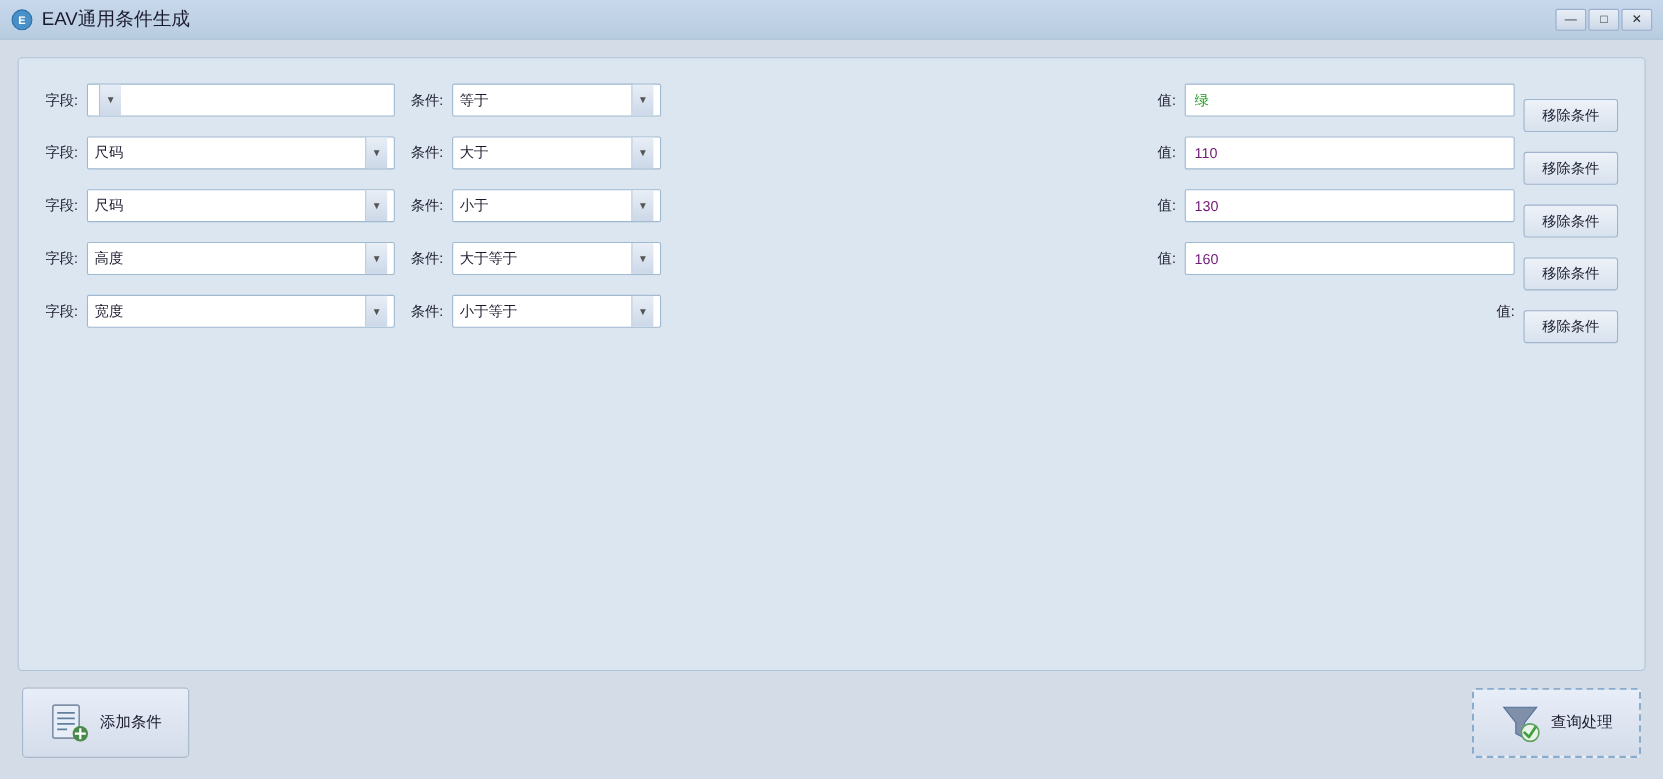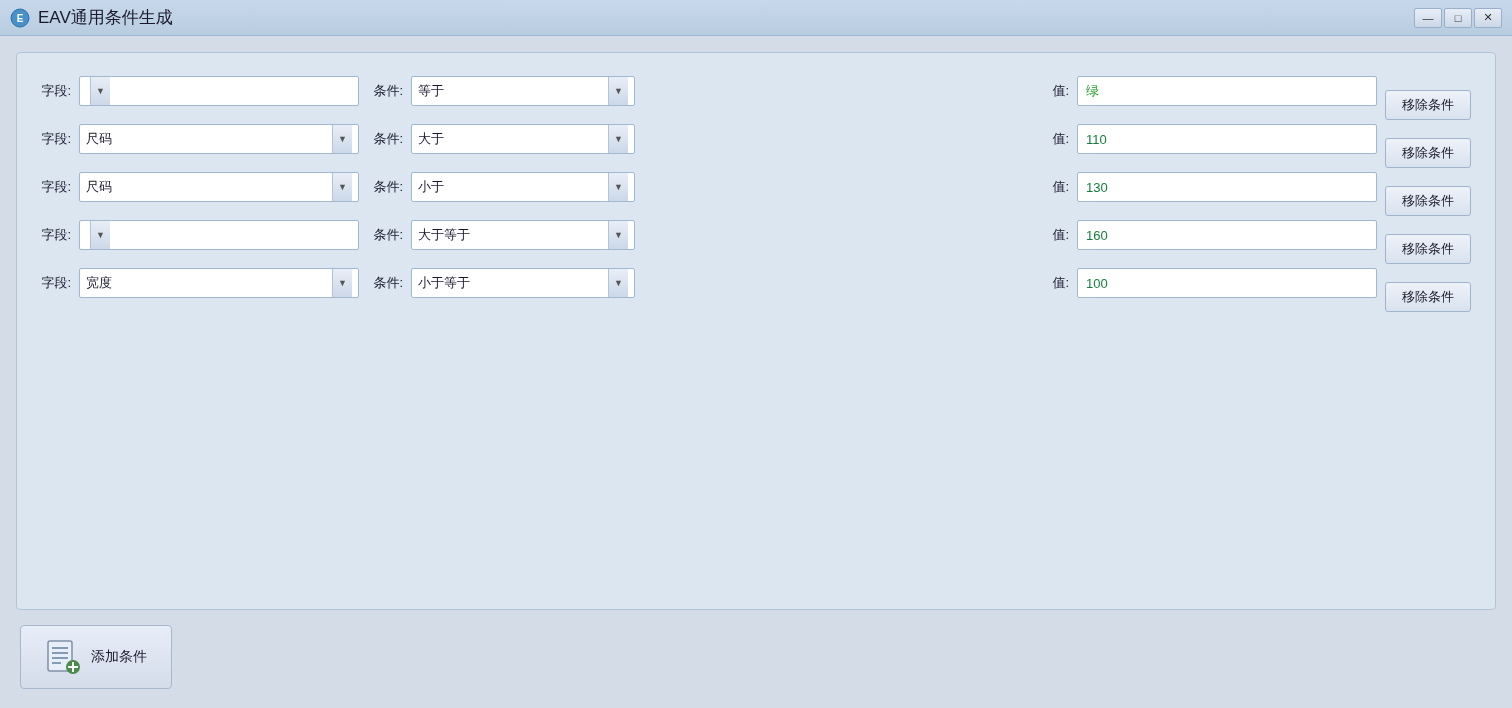--- a/index.html
+++ b/index.html
@@ -107,21 +107,21 @@
       padding: 0 6px;
       cursor: pointer;
       position: relative;
     }
 
     .field-select {
       width: 280px;
     }
 
     .condition-select {
-      width: 224px;
+      width: 190px;
       justify-content: center;
     }
 
     .select-text {
       flex: 1;
       font-size: 13px;
       color: #1a1a2e;
     }
 
     .select-arrow {
@@ -138,21 +138,21 @@
     }
 
     .value-input {
       width: 300px;
       height: 30px;
       border: 1px solid #a0b8d0;
       background: white;
       border-radius: 2px;
       padding: 0 8px;
       font-size: 13px;
-      color: #15803d;
+      color: #701a75;
       font-family: inherit;
     }
 
     .remove-btn {
       height: 30px;
       padding: 0 16px;
       background: linear-gradient(to bottom, #eef2f8, #d8e2ee);
       border: 1px solid #a0b4cc;
       border-radius: 3px;
       cursor: pointer;
@@ -285,20 +285,21 @@
       <div class="select-arrow">▼</div>
     </div>
     <span class="spacer"></span>
     <span class="label" style="width:24px;">值:</span>
     <input class="value-input" value="130" type="text" style="">
     <button class="remove-btn">移除条件</button>
   </div>
         <div class="condition-row">
     <span class="label">字段:</span>
     <div class="field-select">
+      <span class="select-text">高度</span>
       <div class="select-arrow">▼</div>
     </div>
     <span class="label" style="width:36px;">条件:</span>
     <div class="condition-select">
       <span class="select-text">大于等于</span>
       <div class="select-arrow">▼</div>
     </div>
     <span class="spacer"></span>
     <span class="label" style="width:24px;">值:</span>
     <input class="value-input" value="160" type="text" style="">
@@ -310,21 +311,20 @@
       <span class="select-text">宽度</span>
       <div class="select-arrow">▼</div>
     </div>
     <span class="label" style="width:36px;">条件:</span>
     <div class="condition-select">
       <span class="select-text">小于等于</span>
       <div class="select-arrow">▼</div>
     </div>
     <span class="spacer"></span>
     <span class="label" style="width:24px;">值:</span>
-    <input class="value-input" value="100" type="text" style="">
     <button class="remove-btn">移除条件</button>
   </div>
       </div>
 
     <div class="bottom-bar">
       <button class="add-condition-btn">
         <svg class="add-icon-svg" viewBox="0 0 36 36">
 
           <rect x="3" y="2" width="24" height="30" rx="2" fill="#e8eef8" stroke="#8090a8" stroke-width="1.5"></rect>
           <line x1="7" y1="9" x2="23" y2="9" stroke="#6080a0" stroke-width="1.5"></line>
@@ -332,15 +332,25 @@
           <line x1="7" y1="19" x2="23" y2="19" stroke="#6080a0" stroke-width="1.5"></line>
           <line x1="7" y1="24" x2="16" y2="24" stroke="#6080a0" stroke-width="1.5"></line>
 
           <circle cx="28" cy="28" r="7" fill="#4a8a4a"></circle>
           <line x1="28" y1="23" x2="28" y2="33" stroke="white" stroke-width="2"></line>
           <line x1="23" y1="28" x2="33" y2="28" stroke="white" stroke-width="2"></line>
         </svg>
         <span>添加条件</span>
       </button>
 
+      <button class="query-btn">
+        <svg class="query-icon-svg" viewBox="0 0 36 36">
+
+          <polygon points="3,4 33,4 22,18 22,32 14,28 14,18" fill="#8090a8" stroke="#5070a0" stroke-width="1"></polygon>
+
+          <circle cx="27" cy="27" r="8" fill="#e8f4e8" stroke="#60a060" stroke-width="1.5"></circle>
+          <polyline points="22,27 26,31 32,22" fill="none" stroke="#40a040" stroke-width="2.5" stroke-linecap="round" stroke-linejoin="round"></polyline>
+        </svg>
+        <span>查询处理</span>
+      </button>
     </div>
   </div>
 </div>
 
 </body></html>

